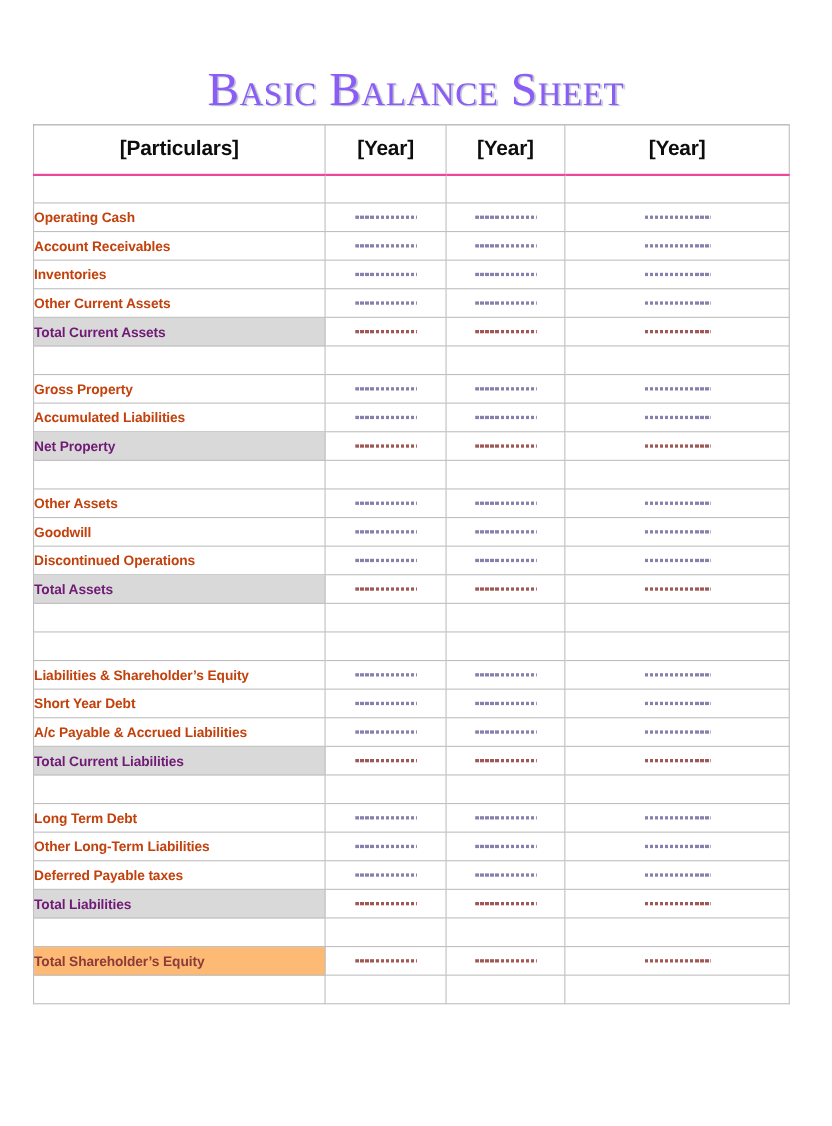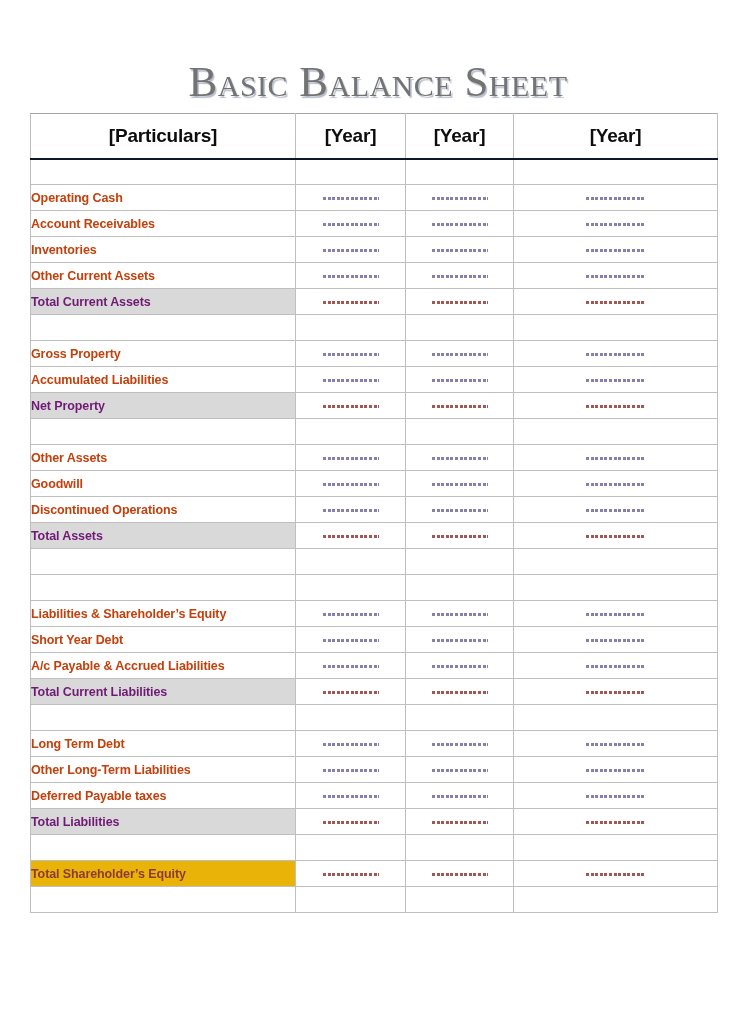--- a/index.html
+++ b/index.html
@@ -29,21 +29,21 @@
     top: 28px;
     left: 0;
     width: 756px;
     text-align: center;
     font-family: "Liberation Serif", "DejaVu Serif", serif;
     font-variant: small-caps;
     font-weight: normal;
     font-size: 43px;
     line-height: 50px;
     letter-spacing: 0.5px;
-    color: #737373;
+    color: #8b5cf6;
     text-shadow: 1.5px 1.5px 1px rgba(170,178,195,0.85);
     white-space: nowrap;
   }
 
   
   .sheet-wrap {
     position: absolute;
     left: 30px;
     top: 113px;
     width: 687px;
@@ -72,21 +72,21 @@
   }
 
   
   tr.head th {
     height: 45px;
     text-align: center;
     font-family: "Liberation Sans", sans-serif;
     font-weight: bold;
     font-size: 19px;
     color: #0D0D0D;
-    border-bottom: 2px solid #0f172a;
+    border-bottom: 2px solid #ec4899;
     border-top: 1px solid #A6A6A6;
     letter-spacing: -0.2px;
   }
   tr.head th.col-particulars { font-size: 19px; }
 
   
   tr.row td { height: 26px; }
   tr.spacer td { height: 26px; }
 
   td.label {
@@ -99,21 +99,21 @@
     white-space: nowrap;
   }
 
   
   tr.total td.label {
     color: #701a75;
     background: #D9D9D9;
   }
   tr.total-dark td.label {
     color: #8F3A38;
-    background: #eab308;
+    background: #fdba74;
     margin-left: 48px;
   }
 
   
   td.val {
     text-align: center;
   }
   .dash {
     display: inline-block;
     width: 56px;

